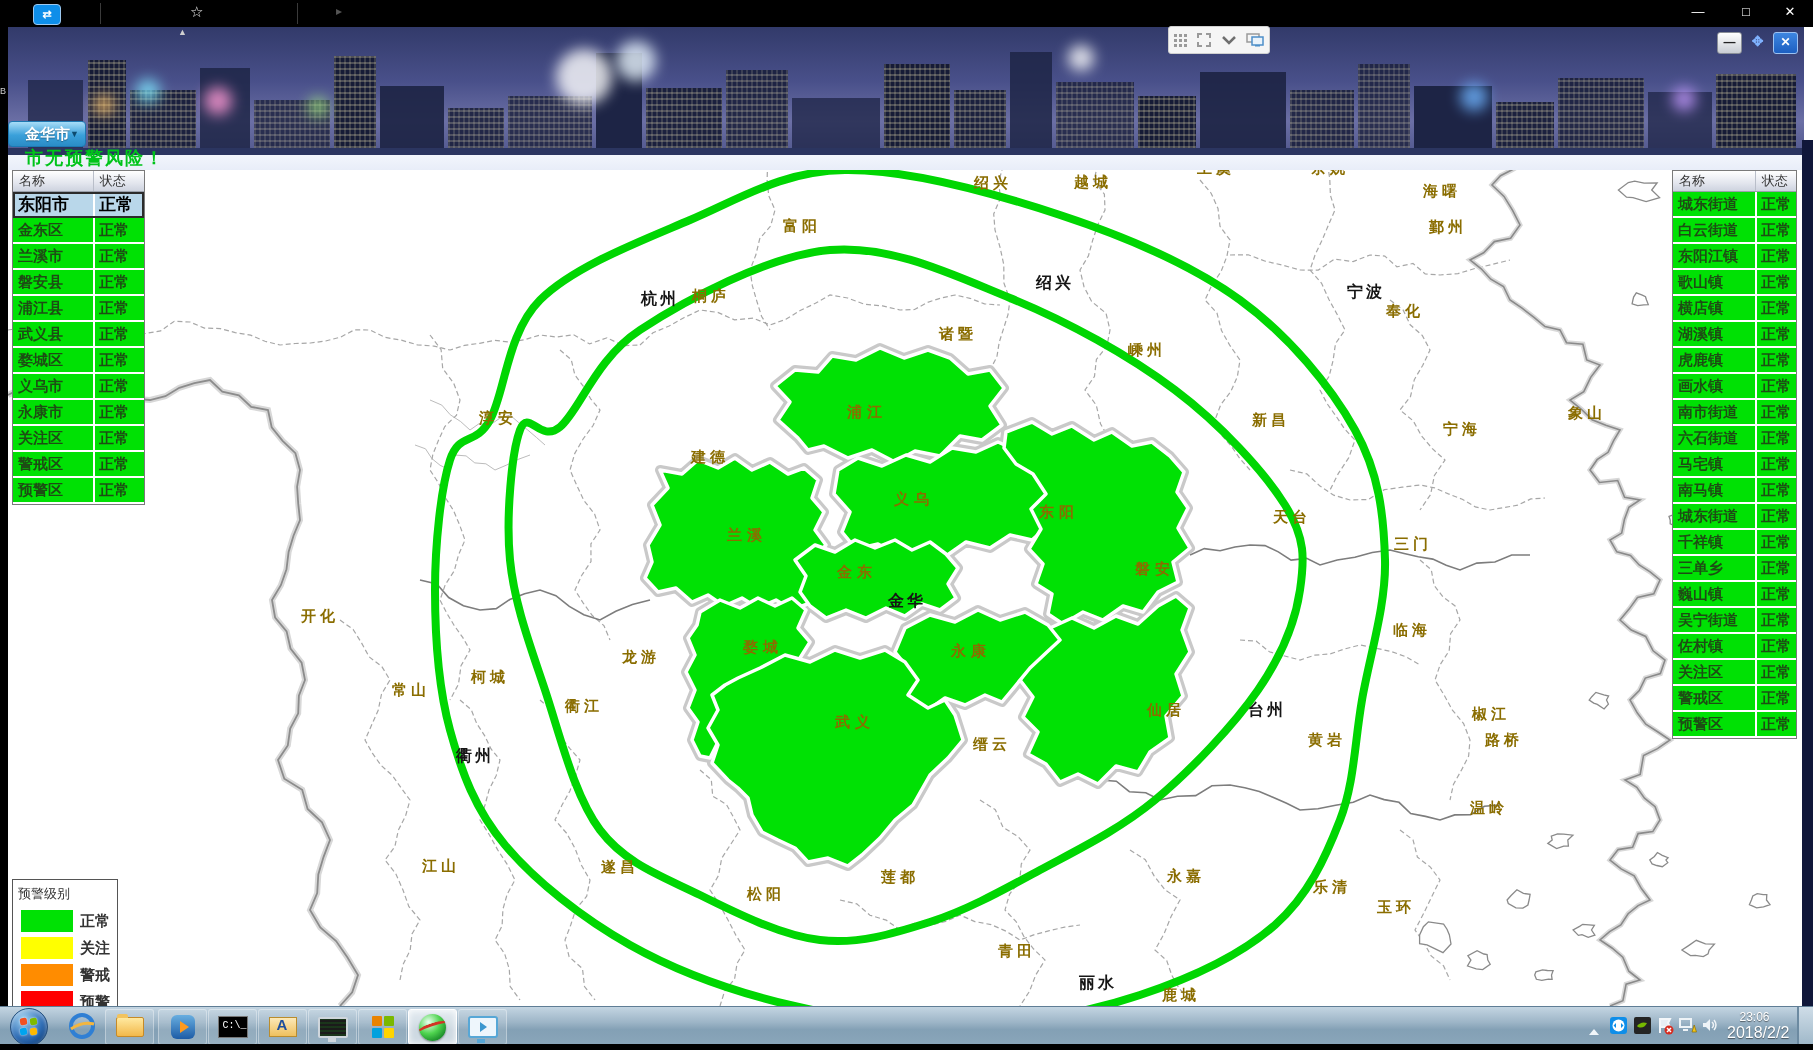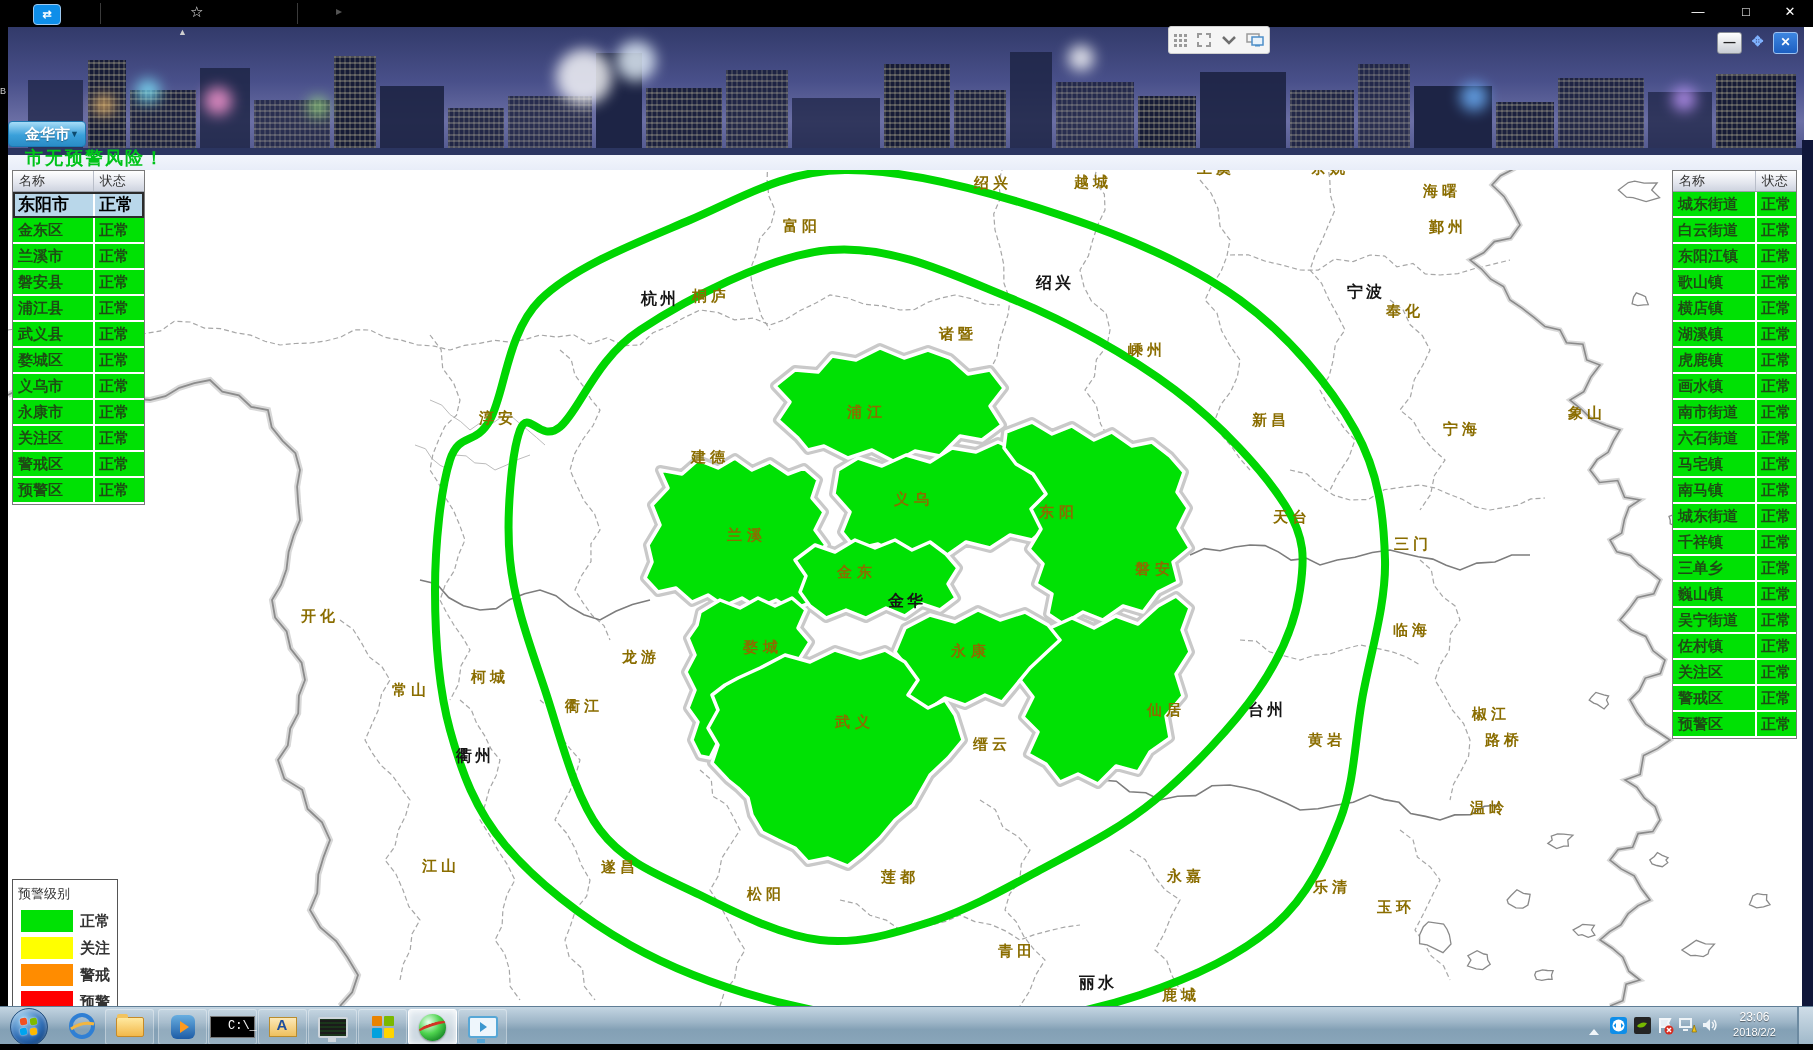--- a/index.html
+++ b/index.html
@@ -92,21 +92,21 @@
               text-shadow:0 1px 1px rgba(0,0,0,.5);line-height:15px;}
   #show-desktop{position:absolute;left:1797px;top:0px;width:16px;height:38px;
                 background:linear-gradient(#cfdde8,#9fb8c9);border-left:2px solid #6c8aa1;}
   #bottom-black{position:absolute;left:0;top:1044px;width:1813px;height:6px;background:#000;z-index:81;}
   #left-black{position:absolute;left:0;top:0;width:8px;height:1050px;background:#000;z-index:55;}
   
   .ic-folder{width:26px;height:18px;background:linear-gradient(#ffe9a0,#f2b84a);border:1px solid #c58a28;border-radius:2px;position:relative;}
   .ic-folder:before{content:"";position:absolute;left:0;top:-4px;width:11px;height:4px;background:#f2c35e;border-radius:2px 2px 0 0;}
   .ic-wmp{width:24px;height:24px;border-radius:6px;background:linear-gradient(#68aee0,#1d5ca6);display:flex;align-items:center;justify-content:center;}
   .ic-wmp span{width:0;height:0;border-left:9px solid #ff9a1e;border-top:6px solid transparent;border-bottom:6px solid transparent;margin-left:3px;}
-  .ic-cmd{width:26px;height:20px;background:#000;border:1px solid #777;color:#fff;font-family:"Liberation Mono",monospace;font-size:12px;line-height:18px;text-align:center;padding-left:17px;}
+  .ic-cmd{width:26px;height:20px;background:#000;border:1px solid #777;color:#fff;font-family:"Liberation Mono",monospace;font-size:10px;line-height:18px;text-align:right;padding-left:2px;}
   .ic-fa{width:26px;height:18px;background:linear-gradient(#fce9b8,#eec05e);border:1px solid #b98c2e;position:relative;}
   .ic-fa span{position:absolute;left:7px;top:-2px;color:#1d4f9c;font-size:15px;font-weight:bold;}
   .ic-rpc{width:26px;height:17px;background:#1b1b1b;border:2px solid #cfd6dc;border-radius:2px;
           background-image:repeating-linear-gradient(0deg,#19e01922 0 2px,transparent 2px 4px);position:relative;}
   .ic-rpc:after{content:"";position:absolute;left:8px;bottom:-6px;width:8px;height:4px;background:#cfd6dc;}
   .ic-tiles{width:22px;height:22px;display:grid;grid-template-columns:10px 10px;grid-gap:2px;}
   .ic-tiles i{width:10px;height:10px;border-radius:1px;}
   .ic-globe{width:27px;height:27px;border-radius:50%;background:radial-gradient(circle at 35% 30%,#eafff0,#4fd44f 45%,#0f7c22 85%);
             position:relative;overflow:hidden;box-shadow:0 1px 2px rgba(0,0,0,.4);}
   .ic-globe i{position:absolute;left:-4px;top:9px;width:36px;height:9px;border-radius:50%;border-top:3px solid #d23324;transform:rotate(-18deg);}
@@ -583,21 +583,21 @@
           <rect x="4" y="12" width="5" height="2" fill="#eef3f7"></rect>
           <path d="M13 15 L17.5 15 L15.2 8 Z" fill="#f5c518" stroke="#8a6d00" stroke-width="0.7"></path>
         </svg></span>
     <span class="tray-ic" style="left:1702px">
       <svg width="17" height="16">
           <path d="M1 6 L4 6 L8 2 L8 14 L4 10 L1 10 Z" fill="#eef3f7"></path>
           <path d="M10 5 Q13 8 10 11 M12 3 Q16 8 12 13" stroke="#eef3f7" stroke-width="1.5" fill="none"></path>
         </svg></span>
     <div id="tray-clock">
       <div>23:06</div>
-      <div style="font-size:11px">2018/2/2</div>
+      <div style="font-size:16px">2018/2/2</div>
     </div>
     <div id="show-desktop"></div>
   <div class="tb-btn" style="left: 105px;">
         <span class="ic-folder"></span>
       </div>
       <div class="tb-btn" style="left: 158px;">
         <span class="ic-wmp">
           <span></span>
         </span>
       </div>

